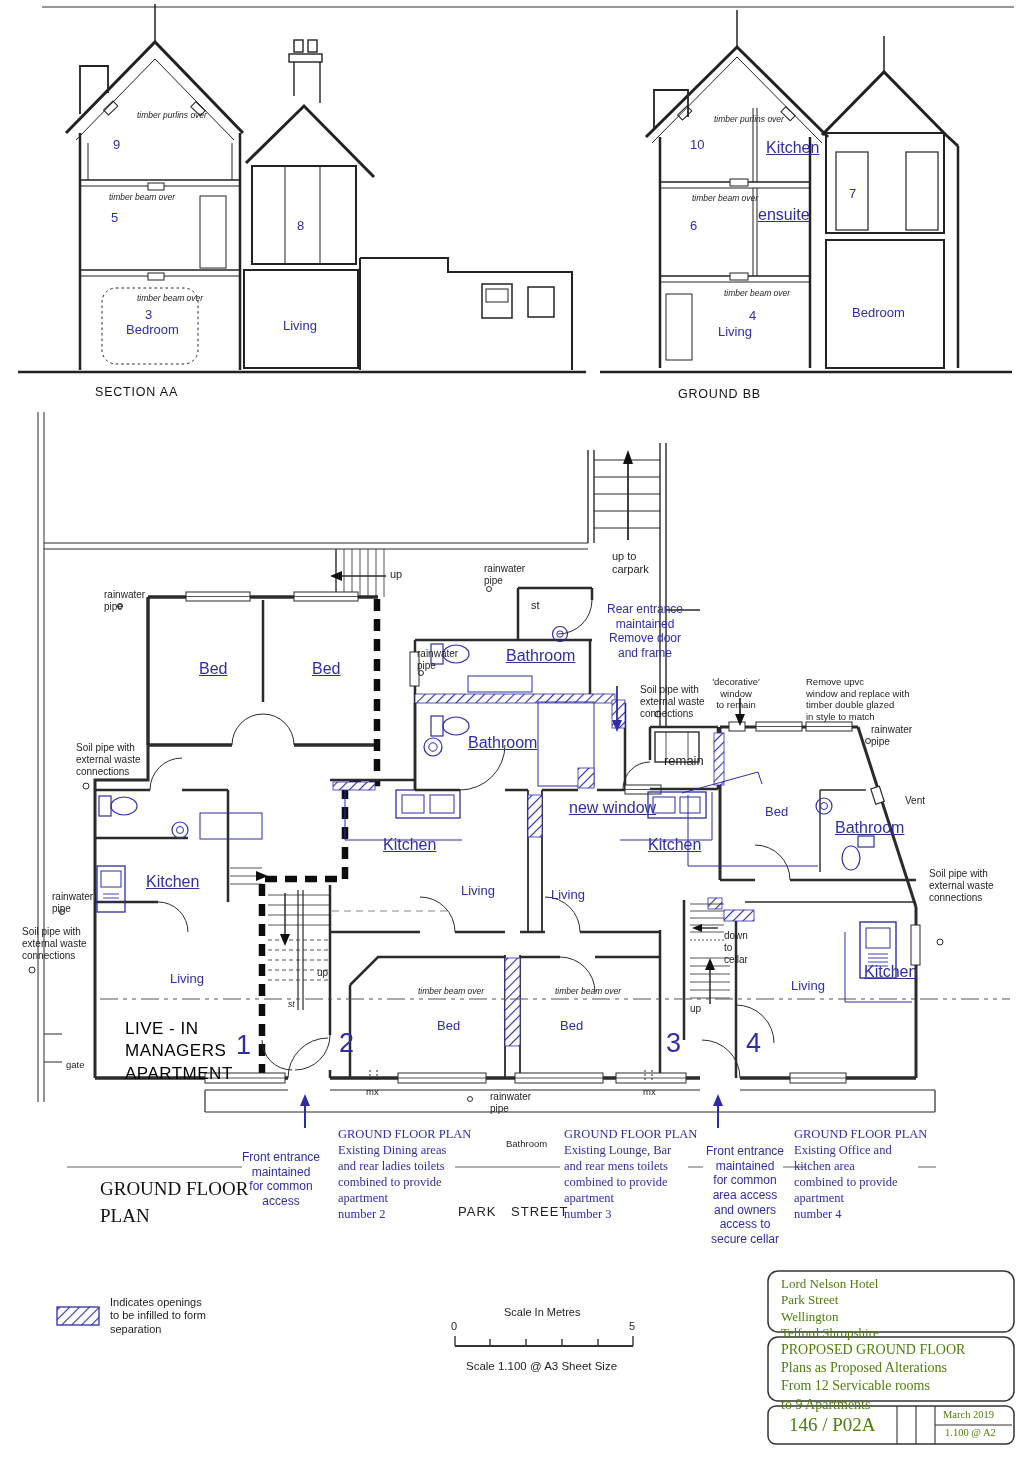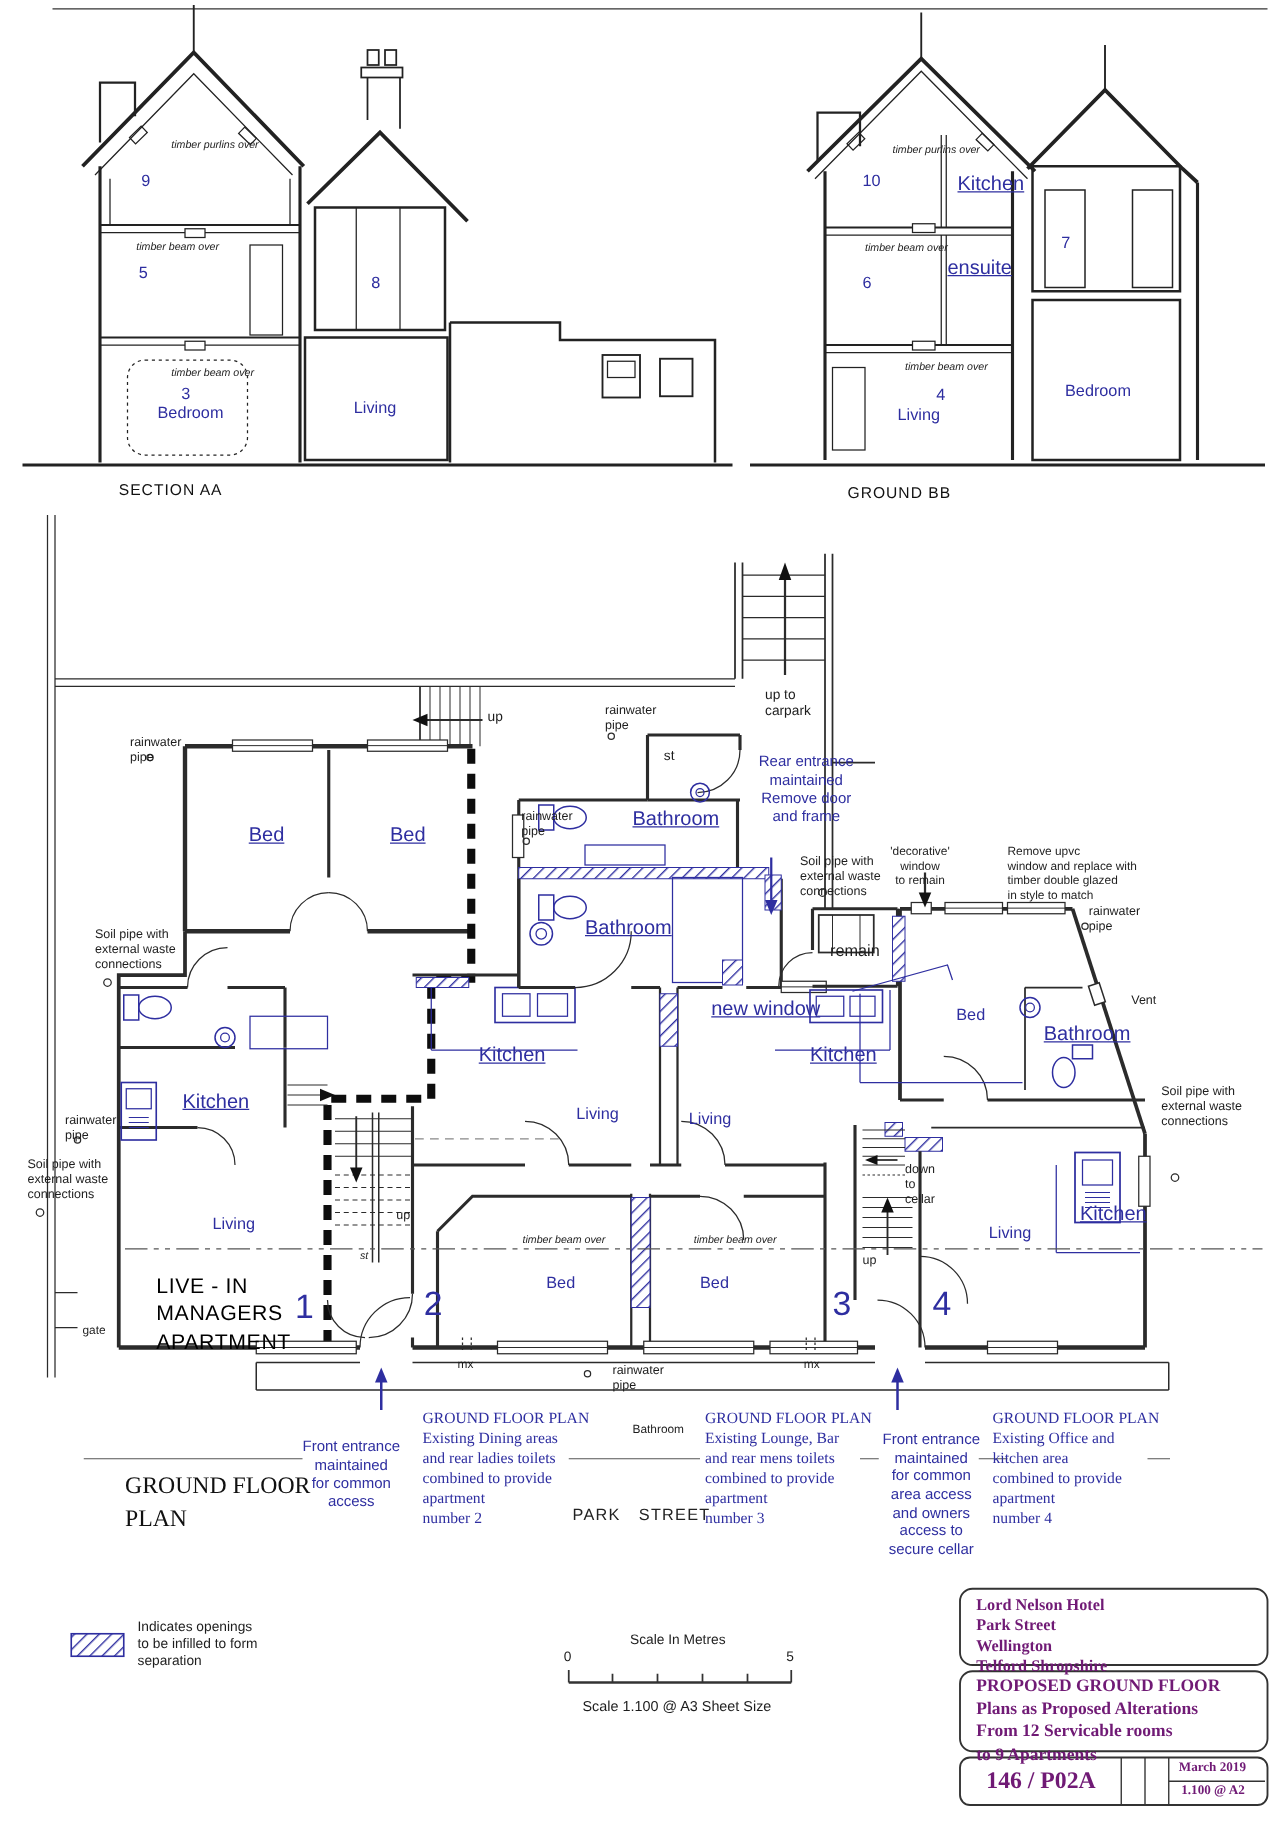--- a/index.html
+++ b/index.html
@@ -9,21 +9,21 @@
   .lbl{position:absolute;color:#1d1d1d;font-size:10px;line-height:1.22;white-space:pre-line;}            
   .bs12{color:#2e2ea0;font-size:12px;text-align:center;}
   .bs115{color:#2e2ea0;font-size:16px;text-decoration:underline;}
   .bs13{color:#2e2ea0;font-size:13px;}
   .num{color:#2e2ea0;font-size:27px;line-height:1;}
   .mgr{color:#000000;font-size:17px;line-height:1.32;letter-spacing:.5px;margin-top:10px;}
   .serifb{font-family:"Liberation Serif","DejaVu Serif",serif;color:#2e2ea0;font-size:12.5px;line-height:1.28;}
   .bigtitle{font-family:"Liberation Serif","DejaVu Serif",serif;color:#111;font-size:19px;line-height:1.4;}
   .it{font-style:italic;font-size:8.5px;color:#222;margin-left:12px;}
   .sec{font-size:12.5px;letter-spacing:.8px;color:#111;}
-  .tb{font-family:"Liberation Serif","DejaVu Serif",serif;font-weight:bold;color:#701a75;}
+  .tb{font-family:"Liberation Serif","DejaVu Serif",serif;font-weight:normal;color:#4d7c0f;}
   .tba{font-size:13px;line-height:1.25;}
   .tbp{font-size:14px;line-height:1.3;}
   .tbn{font-size:19px;}
   .tbs{font-size:10.5px;}
   .tc{text-align:center;}
   .s95{font-size:9.5px;}
   .s11{font-size:11px;}
   .s13{font-size:13px;}
   .park{font-size:13px;letter-spacing:1px;word-spacing:10px;color:#222;}
 </style>

